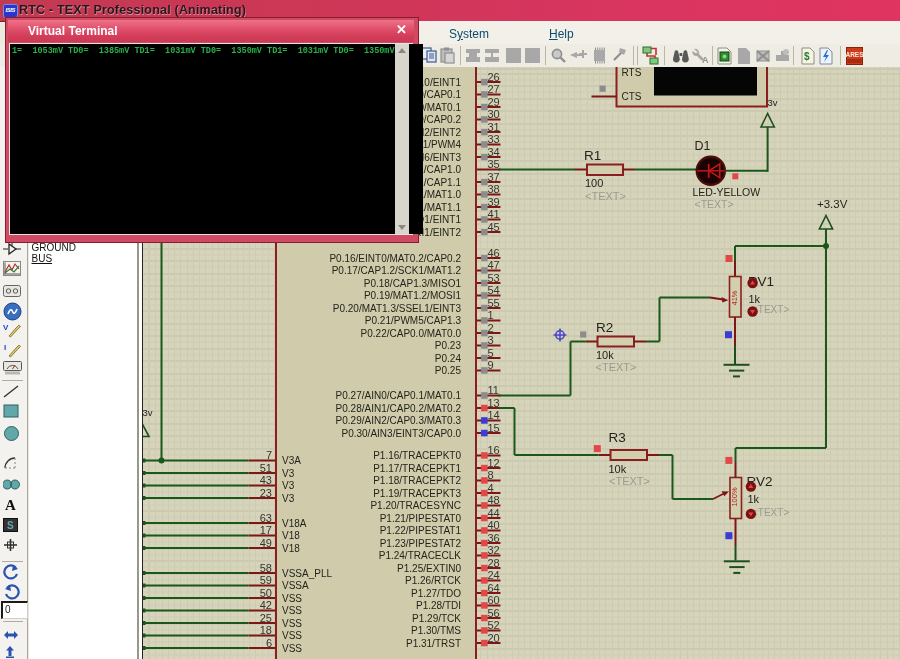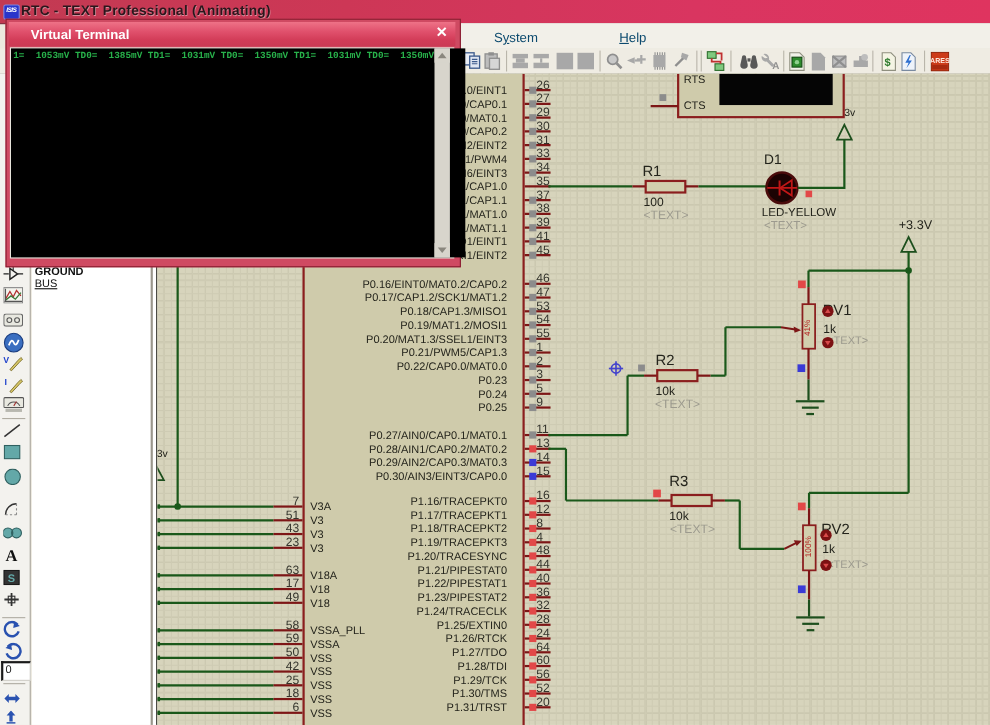--- a/index.html
+++ b/index.html
@@ -13,21 +13,21 @@
   background:linear-gradient(90deg,#c23a52 0%,#cd3756 35%,#d93560 70%,#df345f 100%);
   border-bottom:1px solid #7e1f33;">
   <div class="abs" style="left:2.5px;top:3.5px;width:13.5px;height:12px;background:#2935cb;border:1px solid #7d86dd;border-radius:2px;
        color:#fff;font:italic bold 6px 'Liberation Sans';text-align:center;line-height:11px;letter-spacing:-0.5px">ISIS</div>
   <div class="abs" style="left:19px;top:3px;font:bold 12.5px 'Liberation Sans';color:#2a161c;letter-spacing:0.2px;
        text-shadow:0.5px 0.5px 0 rgba(230,230,230,0.5);">RTC - TEXT Professional (Animating)</div>
 </div>
 
 <div class="abs" style="left:0;top:21px;width:900px;height:23px;background:#f2f0e9;font-size:12px;color:#0c4a6e;margin-left:19px;">
   <span class="abs" style="left:430px;top:6px">S<span style="text-decoration:underline">y</span>stem</span>
-  <span class="abs" style="left:544px;top:6px"><span style="text-decoration:underline">H</span>elp</span>
+  <span class="abs" style="left:530px;top:6px"><span style="text-decoration:underline">H</span>elp</span>
 </div>
 
 <div class="abs" style="left:0;top:44px;width:900px;height:23px;background:#efece3;border-bottom:1.5px solid #8d8d80;">
 </div>
 <svg class="ic" style="left:421px;top:47px" width="17" height="17" viewBox="0 0 17 17">
     <rect x="1" y="1" width="9" height="11" fill="#e8ecf4" stroke="#3c5a8c" stroke-width="1.2"></rect>
     <rect x="6" y="4" width="9" height="11" fill="#dfe6f2" stroke="#3c5a8c" stroke-width="1.2"></rect>
     <line x1="8" y1="7" x2="13" y2="7" stroke="#3c5a8c"></line>
     <line x1="8" y1="9" x2="13" y2="9" stroke="#3c5a8c"></line>
     <line x1="8" y1="11" x2="13" y2="11" stroke="#3c5a8c"></line>
@@ -214,21 +214,21 @@
   </svg>
 <svg class="ic" style="left:3px;top:646px" width="14" height="12" viewBox="0 0 14 12">
     <path d="M7 0 L11 4.5 H8.5 V10 H5.5 V4.5 H3 Z" fill="#2a52b0"></path>
     <rect x="3" y="10.5" width="8" height="1.5" fill="#2a52b0"></rect>
   </svg>
 
 <div class="abs" style="left:28.5px;top:67px;width:108px;height:592px;background:#ffffff;"></div>
 <div class="abs" style="left:136.5px;top:67px;width:2.5px;height:592px;background:#9a968c;"></div>
 <div class="abs" style="left:139px;top:67px;width:2.5px;height:592px;background:#ffffff;"></div>
 <div class="abs" style="left:141.5px;top:67px;width:1.5px;height:592px;background:#23241f;"></div>
-<div class="abs" style="left:31.5px;top:241.5px;font-size:10px;color:#111;font-weight:bold;">GROUND</div>
+<div class="abs" style="left:31.5px;top:241.5px;font-size:10px;color:#111;">GROUND</div>
 <div class="abs" style="left:31.5px;top:252.5px;font-size:10px;color:#111;text-decoration:underline;">BUS</div>
 
 <div class="abs" style="left:143px;top:67px;width:757px;height:592px;background-color:#d7d4bc;
   background-image:
     repeating-linear-gradient(90deg,#cecbb3 0px,#cecbb3 1px,transparent 1px,transparent 6.25px),
     repeating-linear-gradient(0deg,#cecbb3 0px,#cecbb3 1px,transparent 1px,transparent 6.25px),
     repeating-linear-gradient(90deg,#bdbaa1 0px,#bdbaa1 1px,transparent 1px,transparent 12.5px),
     repeating-linear-gradient(0deg,#bdbaa1 0px,#bdbaa1 1px,transparent 1px,transparent 12.5px);
   background-position: 6px 0px, 0px 2.5px, 6px 0px, 0px 2.5px;
   overflow:hidden;">

